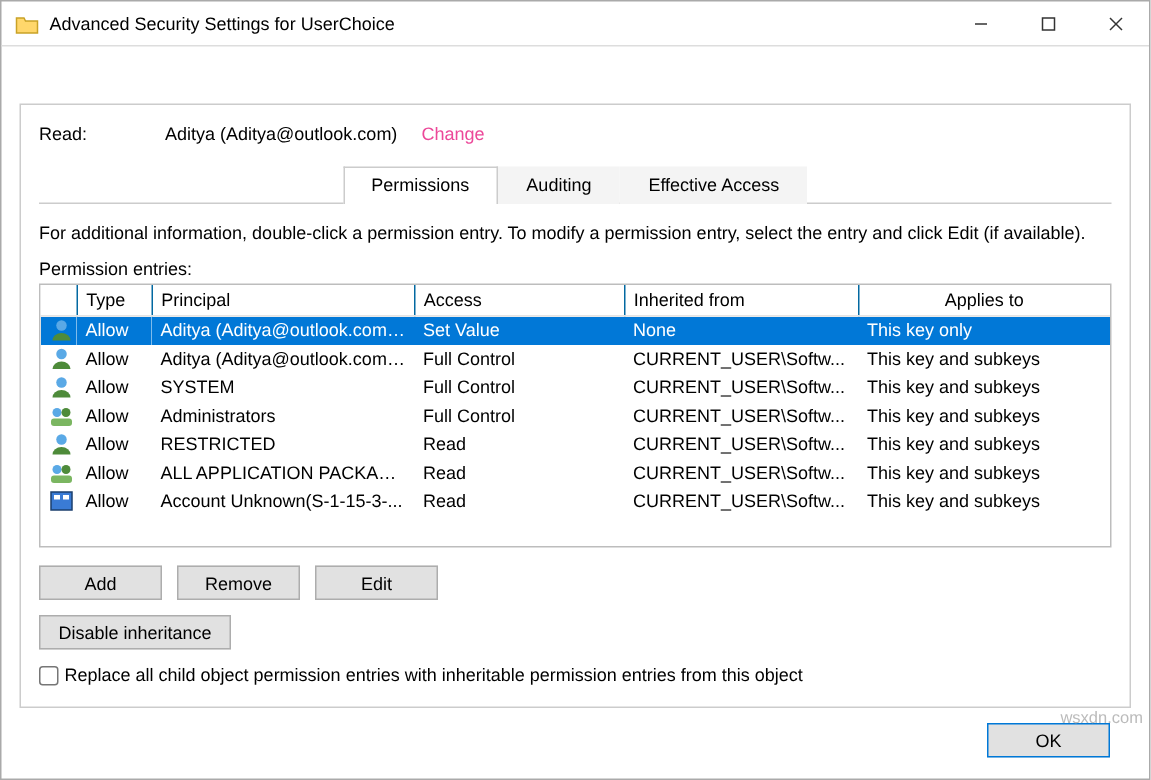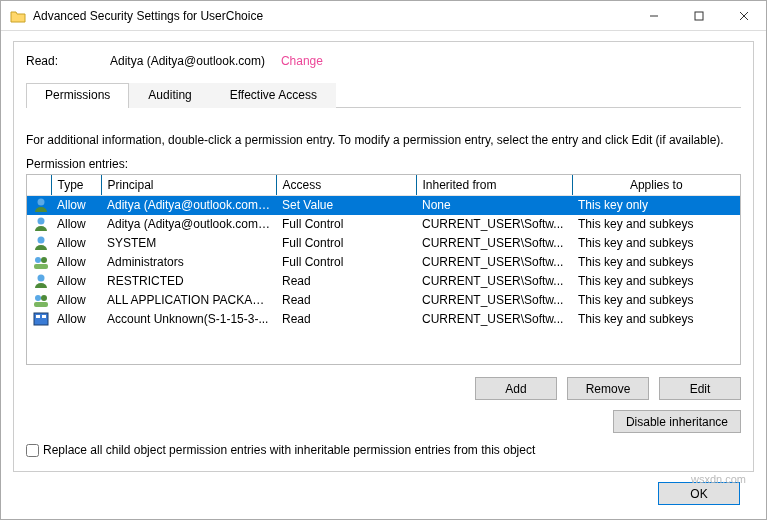--- a/index.html
+++ b/index.html
@@ -1,53 +1,53 @@
 <!DOCTYPE html>
 <html><head>
 <meta charset="utf-8">
 <style>
   * { box-sizing: border-box; }
   body { margin: 0; font-family: "Segoe UI", Tahoma, sans-serif; font-size: 12px; color: #000; background: #fff; }
-  .window { width: 767px; height: 520px; border: 1px solid #aaa; display: flex; flex-direction: column; background:#fff; }
+  .window { width: 767px; height: 520px; border: 1px solid #aaa; display: flex; flex-direction: column; background:#fff;gap:28px; }
   .titlebar { height: 30px; display: flex; align-items: center; border-bottom: 1px solid #ddd; }
   .titlebar .icon-folder { width: 16px; height: 14px; margin: 0 7px 0 9px; }
   .titlebar .title { flex: 1; font-size: 12px; }
   .winbtns { display: flex; height: 100%; }
   .winbtn { width: 45px; display:flex; align-items:center; justify-content:center; color:#333; }
   .winbtn svg { width: 10px; height: 10px; stroke:#333; stroke-width:1; fill:none; }
   .content { flex:1; padding: 10px 12px 12px 12px; display:flex; flex-direction:column; }
   .panel { border:1px solid #ccc; flex:1; display:flex; flex-direction:column; padding: 12px 12px 14px 12px; }
   .ownerrow { display:flex; align-items:center; margin-bottom: 14px; gap: 4px; }
   .ownerlabel { width: 80px; }
   .ownerval { margin-right: 12px; }
   .link { color:#ec4899; cursor:pointer; }
-  .tabs { display:flex; border-bottom:1px solid #ccc; margin-bottom:25px; }
+  .tabs { display:flex; border-bottom:1px solid #ccc; margin-bottom:12px;justify-content:center; }
   .tab { padding: 4px 18px 6px 18px; border:1px solid transparent; border-bottom: none; position:relative; top:1px; background:#f4f4f4; cursor:default;}
   .tab.active { background:#fff; border-color:#ccc; }
   .info { margin-bottom: 10px; }
   .entries-label { margin-bottom: 3px; }
   .table-wrap { border:1px solid #bdbdbd; flex:1; overflow:hidden; display:flex; flex-direction:column; min-height:160px; }
   table { width:100%; border-collapse:collapse; table-layout:fixed; }
   th { text-align:left; font-weight:normal; padding: 3px 6px; border-right:1px solid #0369a1; border-bottom:1px solid #e4e4e4; background:#fff; }
   th:last-child { border-right:none;text-align:center; }
   td { padding: 1px 6px 2px 6px; white-space:nowrap; overflow:hidden; text-overflow:ellipsis; }
   tr.selected td { background:#0178d7; color:#fff; }
   .type-icon { width:16px; height:16px; display:inline-block; vertical-align:middle; margin-right:2px;}
   .col-icon { width:24px; }
   .col-type { width:50px; }
   .col-principal { width:175px; }
   .col-access { width:140px; }
   .col-inh { width:156px; }
-  .btnrow { display:flex; gap:10px; margin-top:12px;justify-content:flex-end; }
+  .btnrow { display:flex; gap:10px; margin-top:12px; }
   .btn { min-width:82px; height:23px; border:1px solid #adadad; background:#e1e1e1; font-family:inherit; font-size:12px; padding:0 12px; cursor:default;}
   .btn.default { border-color:#0078d7; }
   .checkbox-row { display:flex; align-items:center; gap:4px; margin-top:10px; }
   .checkbox-row input { width:13px; height:13px; margin:0; }
   .footer { display:flex; justify-content:flex-end; gap:8px; padding:10px 14px 2px 0; }
-  .watermark { position:absolute; right:20px; bottom:34px; color:#bbb; font-size:11px; }
+  .watermark { position:absolute; right:4px; bottom:34px; color:#bbb; font-size:11px; }
   .adv-window { position:relative; }
 </style>
 </head>
 <body>
 
 <div class="window adv-window">
 
   <div class="titlebar">
     <span class="icon-folder">
       <svg viewBox="0 0 16 14">

